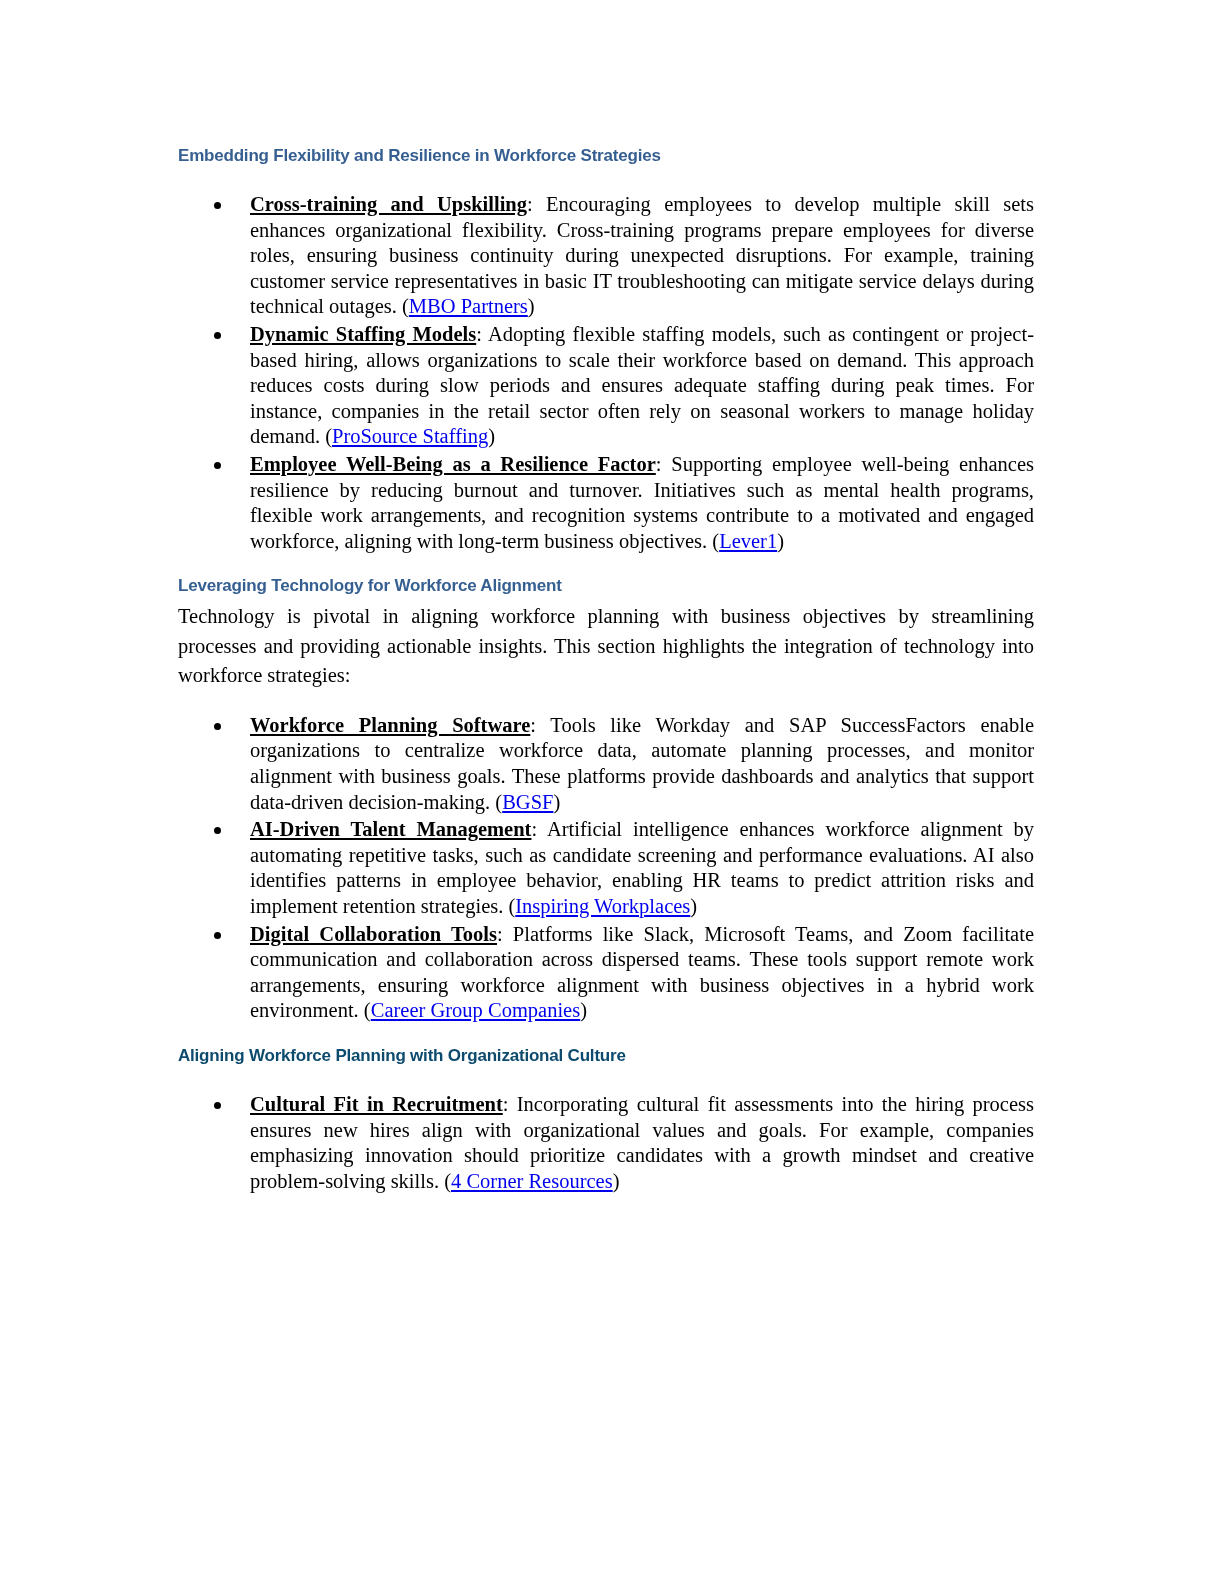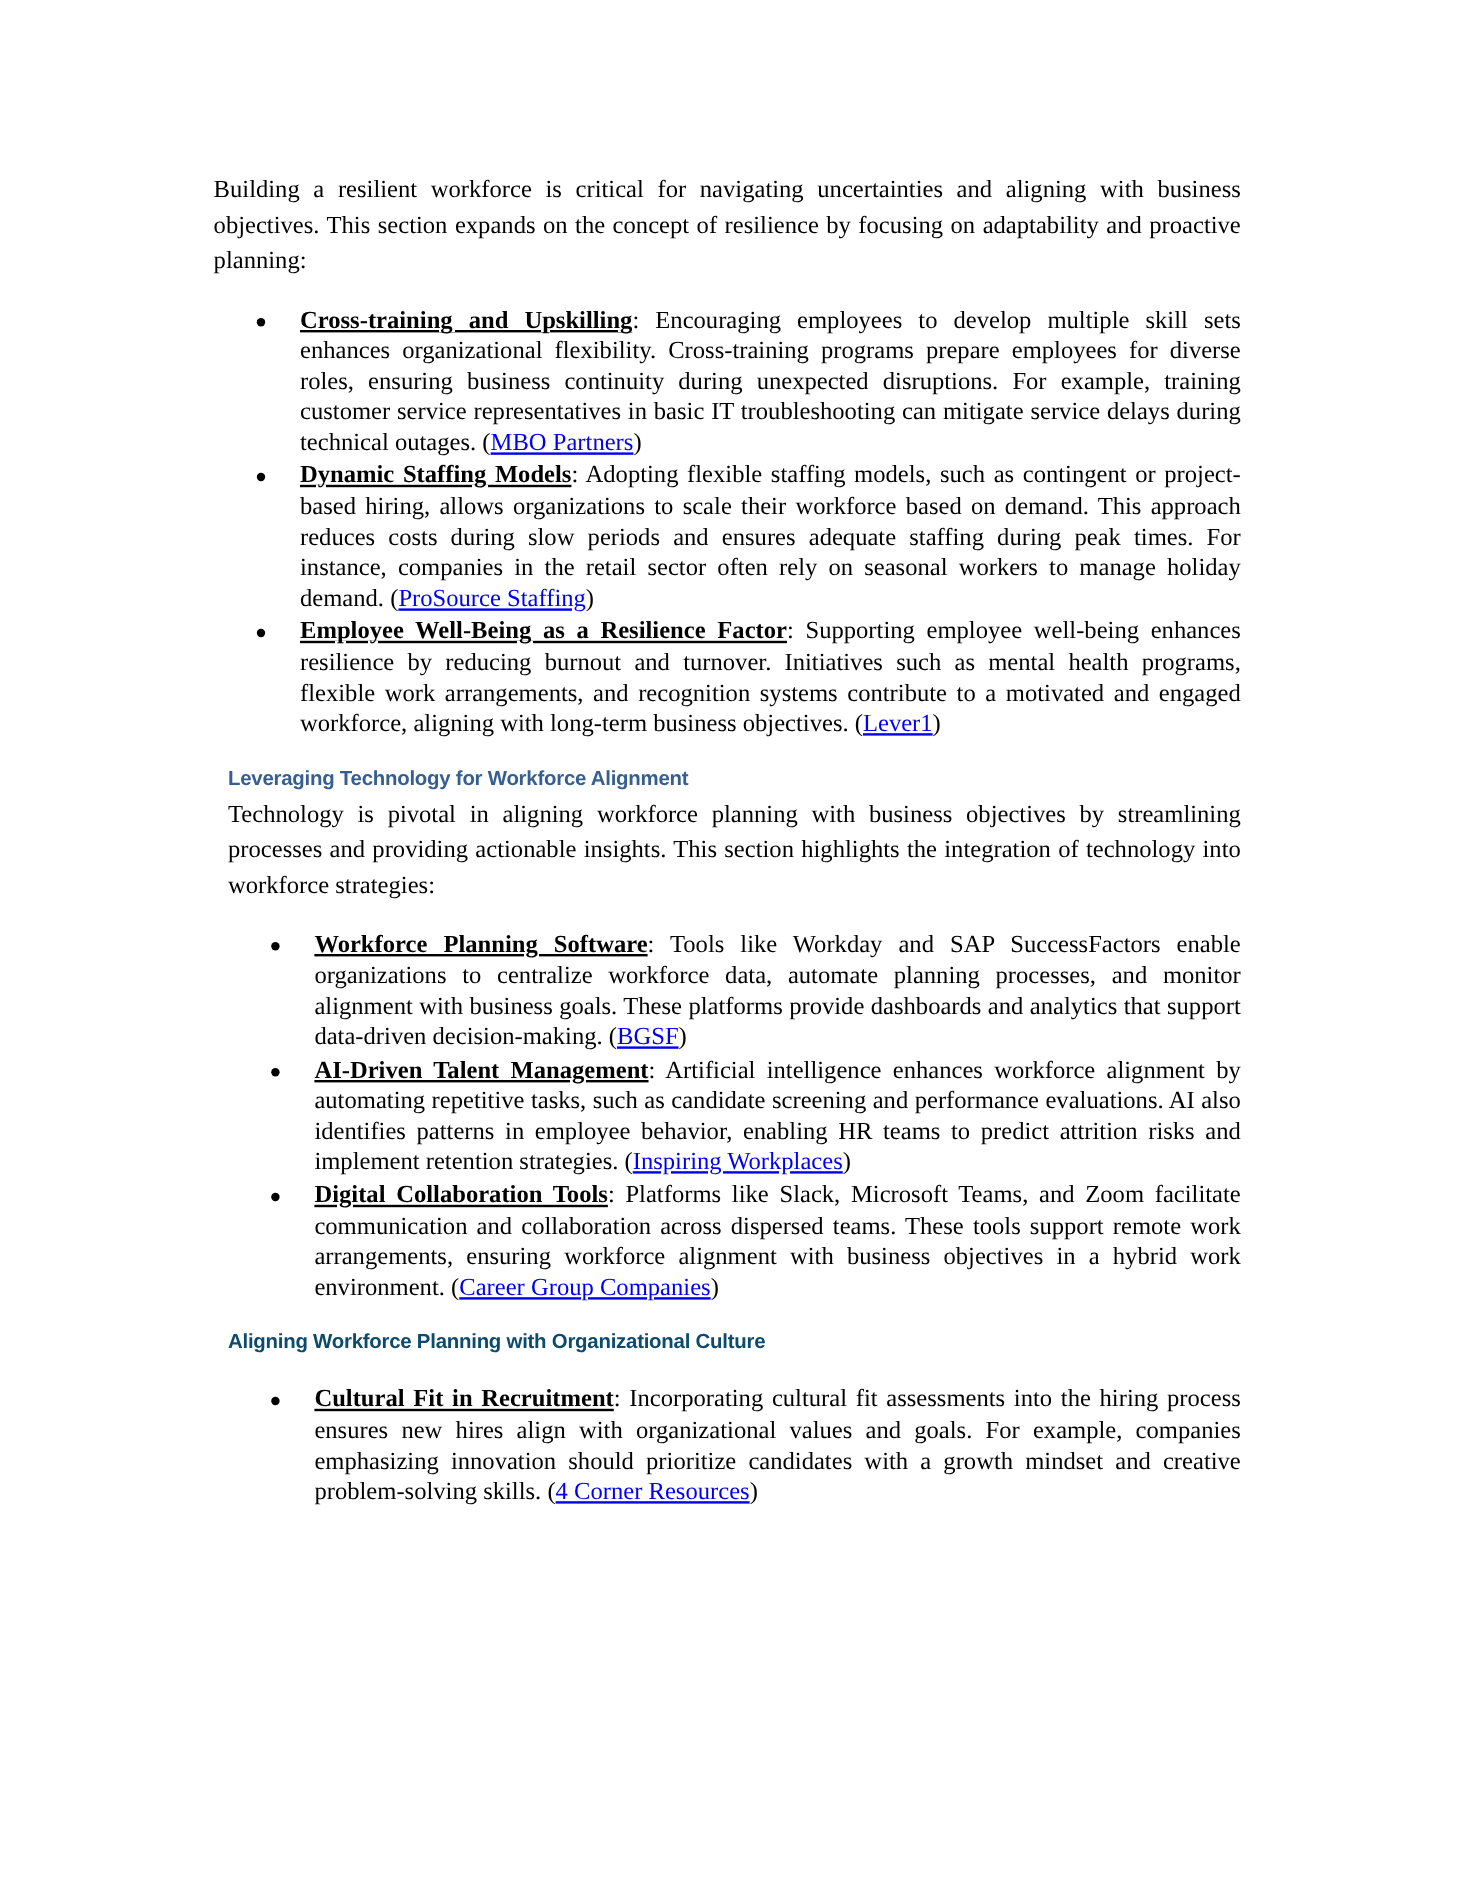--- a/index.html
+++ b/index.html
@@ -68,30 +68,29 @@
     .link {
       color: #0000ee;
       text-decoration: underline;
       cursor: pointer;
     }
     .section {
       margin-bottom: 18px;
     }
     .section + .section {
       margin-top: 0;
-      margin-left: 12px;
     }
   </style>
 </head>
 <body>
 
 <div class="page">
 
   <div class="section">
-    <p class="intro">Building a resilient workforce is critical for navigating uncertainties and aligning with business objectives. This section expands on the concept of resilience by focusing on adaptability and proactive planning:</p>
+    <h2 class="heading" style="color: rgb(54, 95, 145);">Embedding Flexibility and Resilience in Workforce Strategies</h2>
     <ul class="bullets">
       <li class="bullet-item">
         <span class="bullet-dot"></span>
         <span class="term">Cross-training and Upskilling</span><span>: Encouraging employees to develop multiple skill sets enhances organizational flexibility. Cross-training programs prepare employees for diverse roles, ensuring business continuity during unexpected disruptions. For example, training customer service representatives in basic IT troubleshooting can mitigate service delays during technical outages. (</span><a class="link" style="color: rgb(0, 0, 238);">MBO Partners</a><span>)</span>
       </li>
       <li class="bullet-item">
         <span class="bullet-dot"></span>
         <span class="term">Dynamic Staffing Models</span><span>: Adopting flexible staffing models, such as contingent or project-based hiring, allows organizations to scale their workforce based on demand. This approach reduces costs during slow periods and ensures adequate staffing during peak times. For instance, companies in the retail sector often rely on seasonal workers to manage holiday demand. (</span><a class="link" style="color: rgb(0, 0, 238);">ProSource Staffing</a><span>)</span>
       </li>
       <li class="bullet-item">

